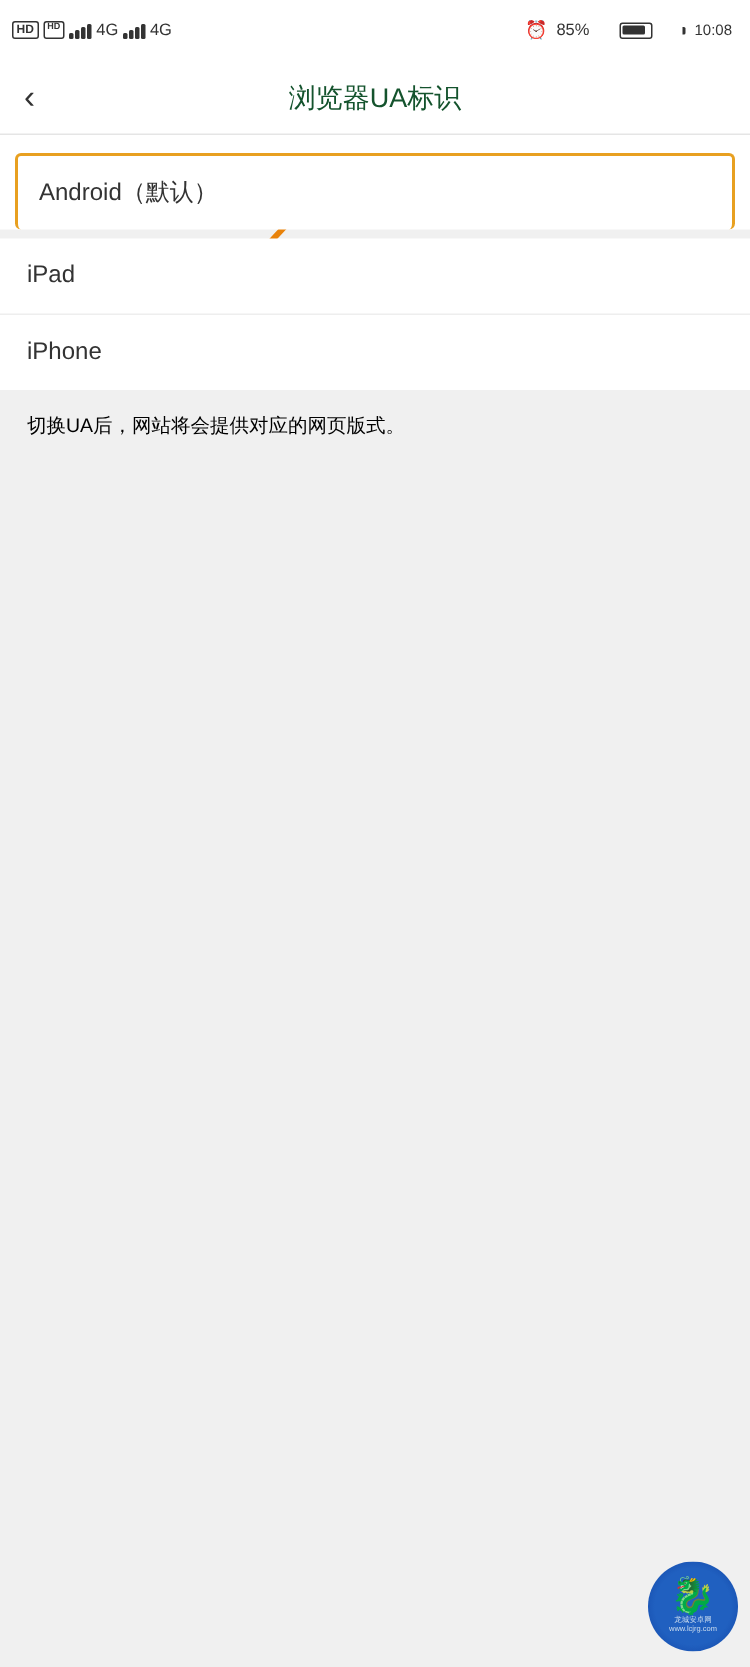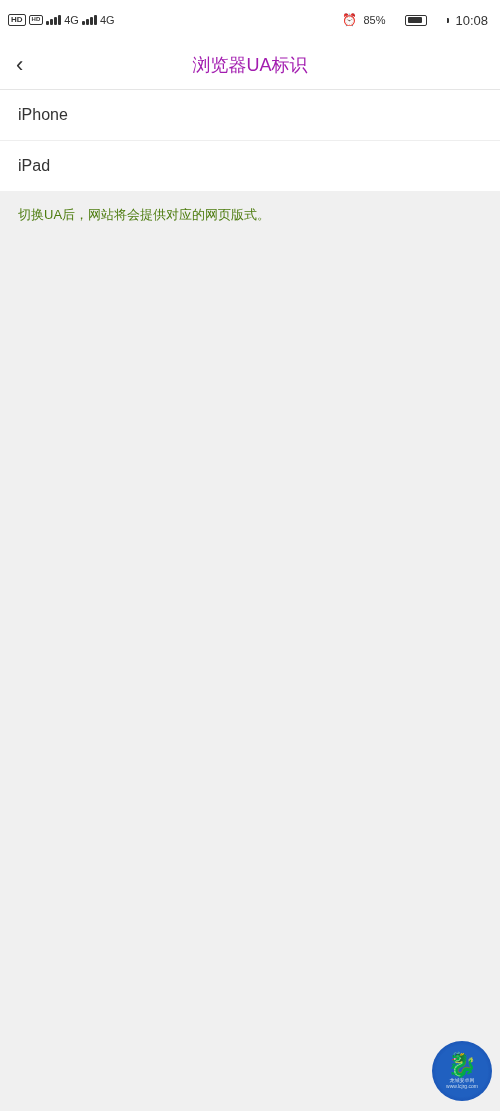--- a/index.html
+++ b/index.html
@@ -17,21 +17,20 @@
     .status-bar {
       background: #fff;
       height: 40px;
       display: flex;
       align-items: center;
       justify-content: space-between;
       padding: 0 12px 0 8px;
     }
     .status-left {
       display: flex;
-      align-items: center;
       gap: 3px;
       font-size: 11px;
       color: #333;
     }
     .status-right {
       display: flex;
       align-items: center;
       gap: 6px;
       font-size: 11px;
       color: #333;
@@ -99,21 +98,21 @@
       cursor: pointer;
       padding: 4px 8px 4px 0;
       line-height: 1;
     }
     .toolbar-title {
       position: absolute;
       left: 50%;
       transform: translateX(-50%);
       font-size: 18px;
       font-weight: 500;
-      color: #a21caf;
+      color: #14532d;
     }
 
     
     .list-container {
       background: #fff;
     }
     .list-item {
       display: flex;
       align-items: center;
       justify-content: space-between;
@@ -140,21 +139,21 @@
       padding: 14px 14px;
     }
 
     
     .info-section {
       background: #f0f0f0;
       padding: 14px 18px;
     }
     .info-text {
       font-size: 13px;
-      color: #4d7c0f;
+      color: #000000;
       line-height: 1.6;
     }
 
     
     .arrow-container {
       position: absolute;
       top: 90px;
       left: 30px;
       width: 250px;
       height: 160px;
@@ -219,21 +218,21 @@
   </div>
   <div class="status-right">
     <span class="alarm-icon">⏰</span>
     <div class="battery-icon">
       <span style="font-size:11px;">85%</span>
       <div class="battery-body">
         <div class="battery-fill"></div>
       </div>
       <div class="battery-tip"></div>
     </div>
-    <span style="font-size:13px; font-weight:500;text-align:center;">10:08</span>
+    <span style="font-size:10px; font-weight:500;text-align:center;">10:08</span>
   </div>
 </div>
 
 <div class="toolbar">
   <div class="back-button">‹</div>
   <div class="toolbar-title">浏览器UA标识</div>
 </div>
 
 <div class="arrow-container">
   <svg class="arrow-svg" viewBox="0 0 250 160" xmlns="http://www.w3.org/2000/svg">
@@ -242,27 +241,32 @@
       <marker id="arrowhead" markerWidth="8" markerHeight="8" refX="4" refY="4" orient="auto">
         <polygon points="0,8 8,4 0,0" fill="#e8820a"></polygon>
       </marker>
     </defs>
     <path d="M 100,140 C 120,100 160,60 200,20" stroke="#e8820a" stroke-width="4" fill="none" marker-end="url(#arrowhead)" stroke-linecap="round"></path>
   </svg>
 </div>
 
 <div style="position:relative;">
 
+  <div style="background:#fff; padding-top:6px;">
+    <div class="list-item android-item">
+      <span class="list-item-text">Android（默认）</span>
+    </div>
+  </div>
 
   <div class="list-container">
     <div class="list-item">
+      <span class="list-item-text">iPad</span>
+    </div>
+    <div class="list-item">
       <span class="list-item-text">iPhone</span>
-    </div>
-    <div class="list-item">
-      <span class="list-item-text">iPad</span>
     </div>
   </div>
 
   <div class="info-section">
     <span class="info-text">切换UA后，网站将会提供对应的网页版式。</span>
   </div>
 
   <div class="bottom-content"></div>
 
 </div>

